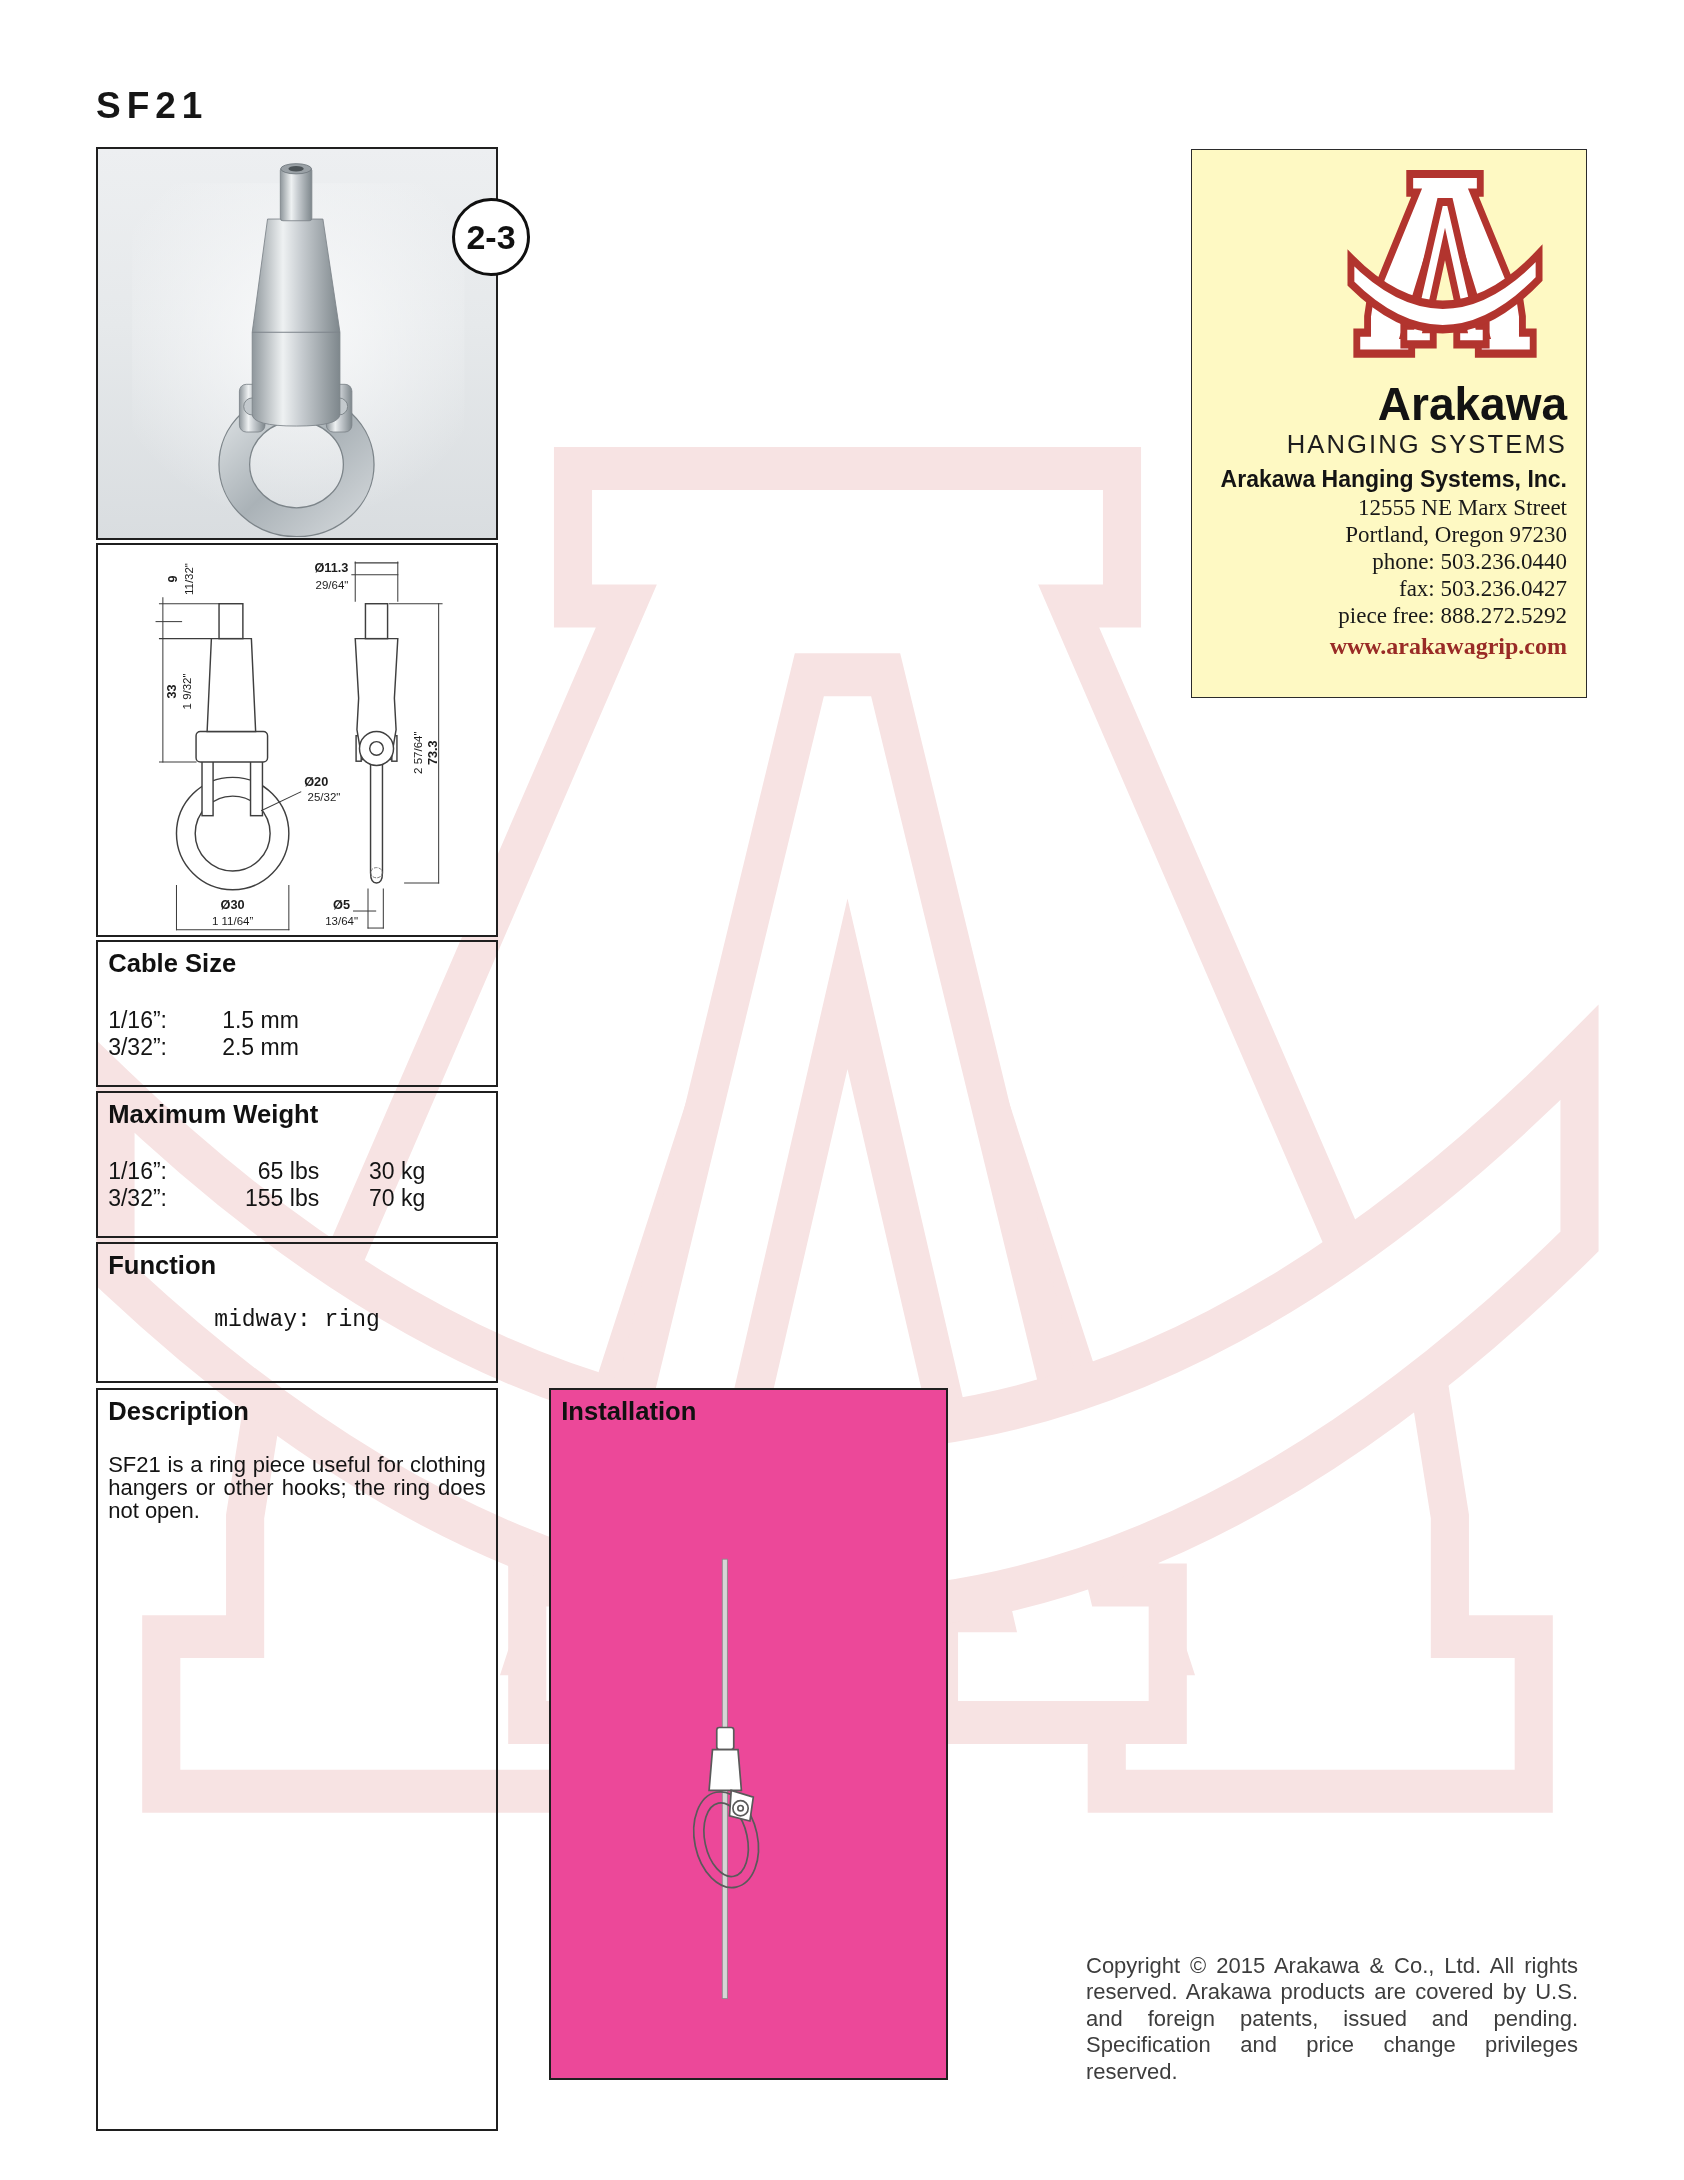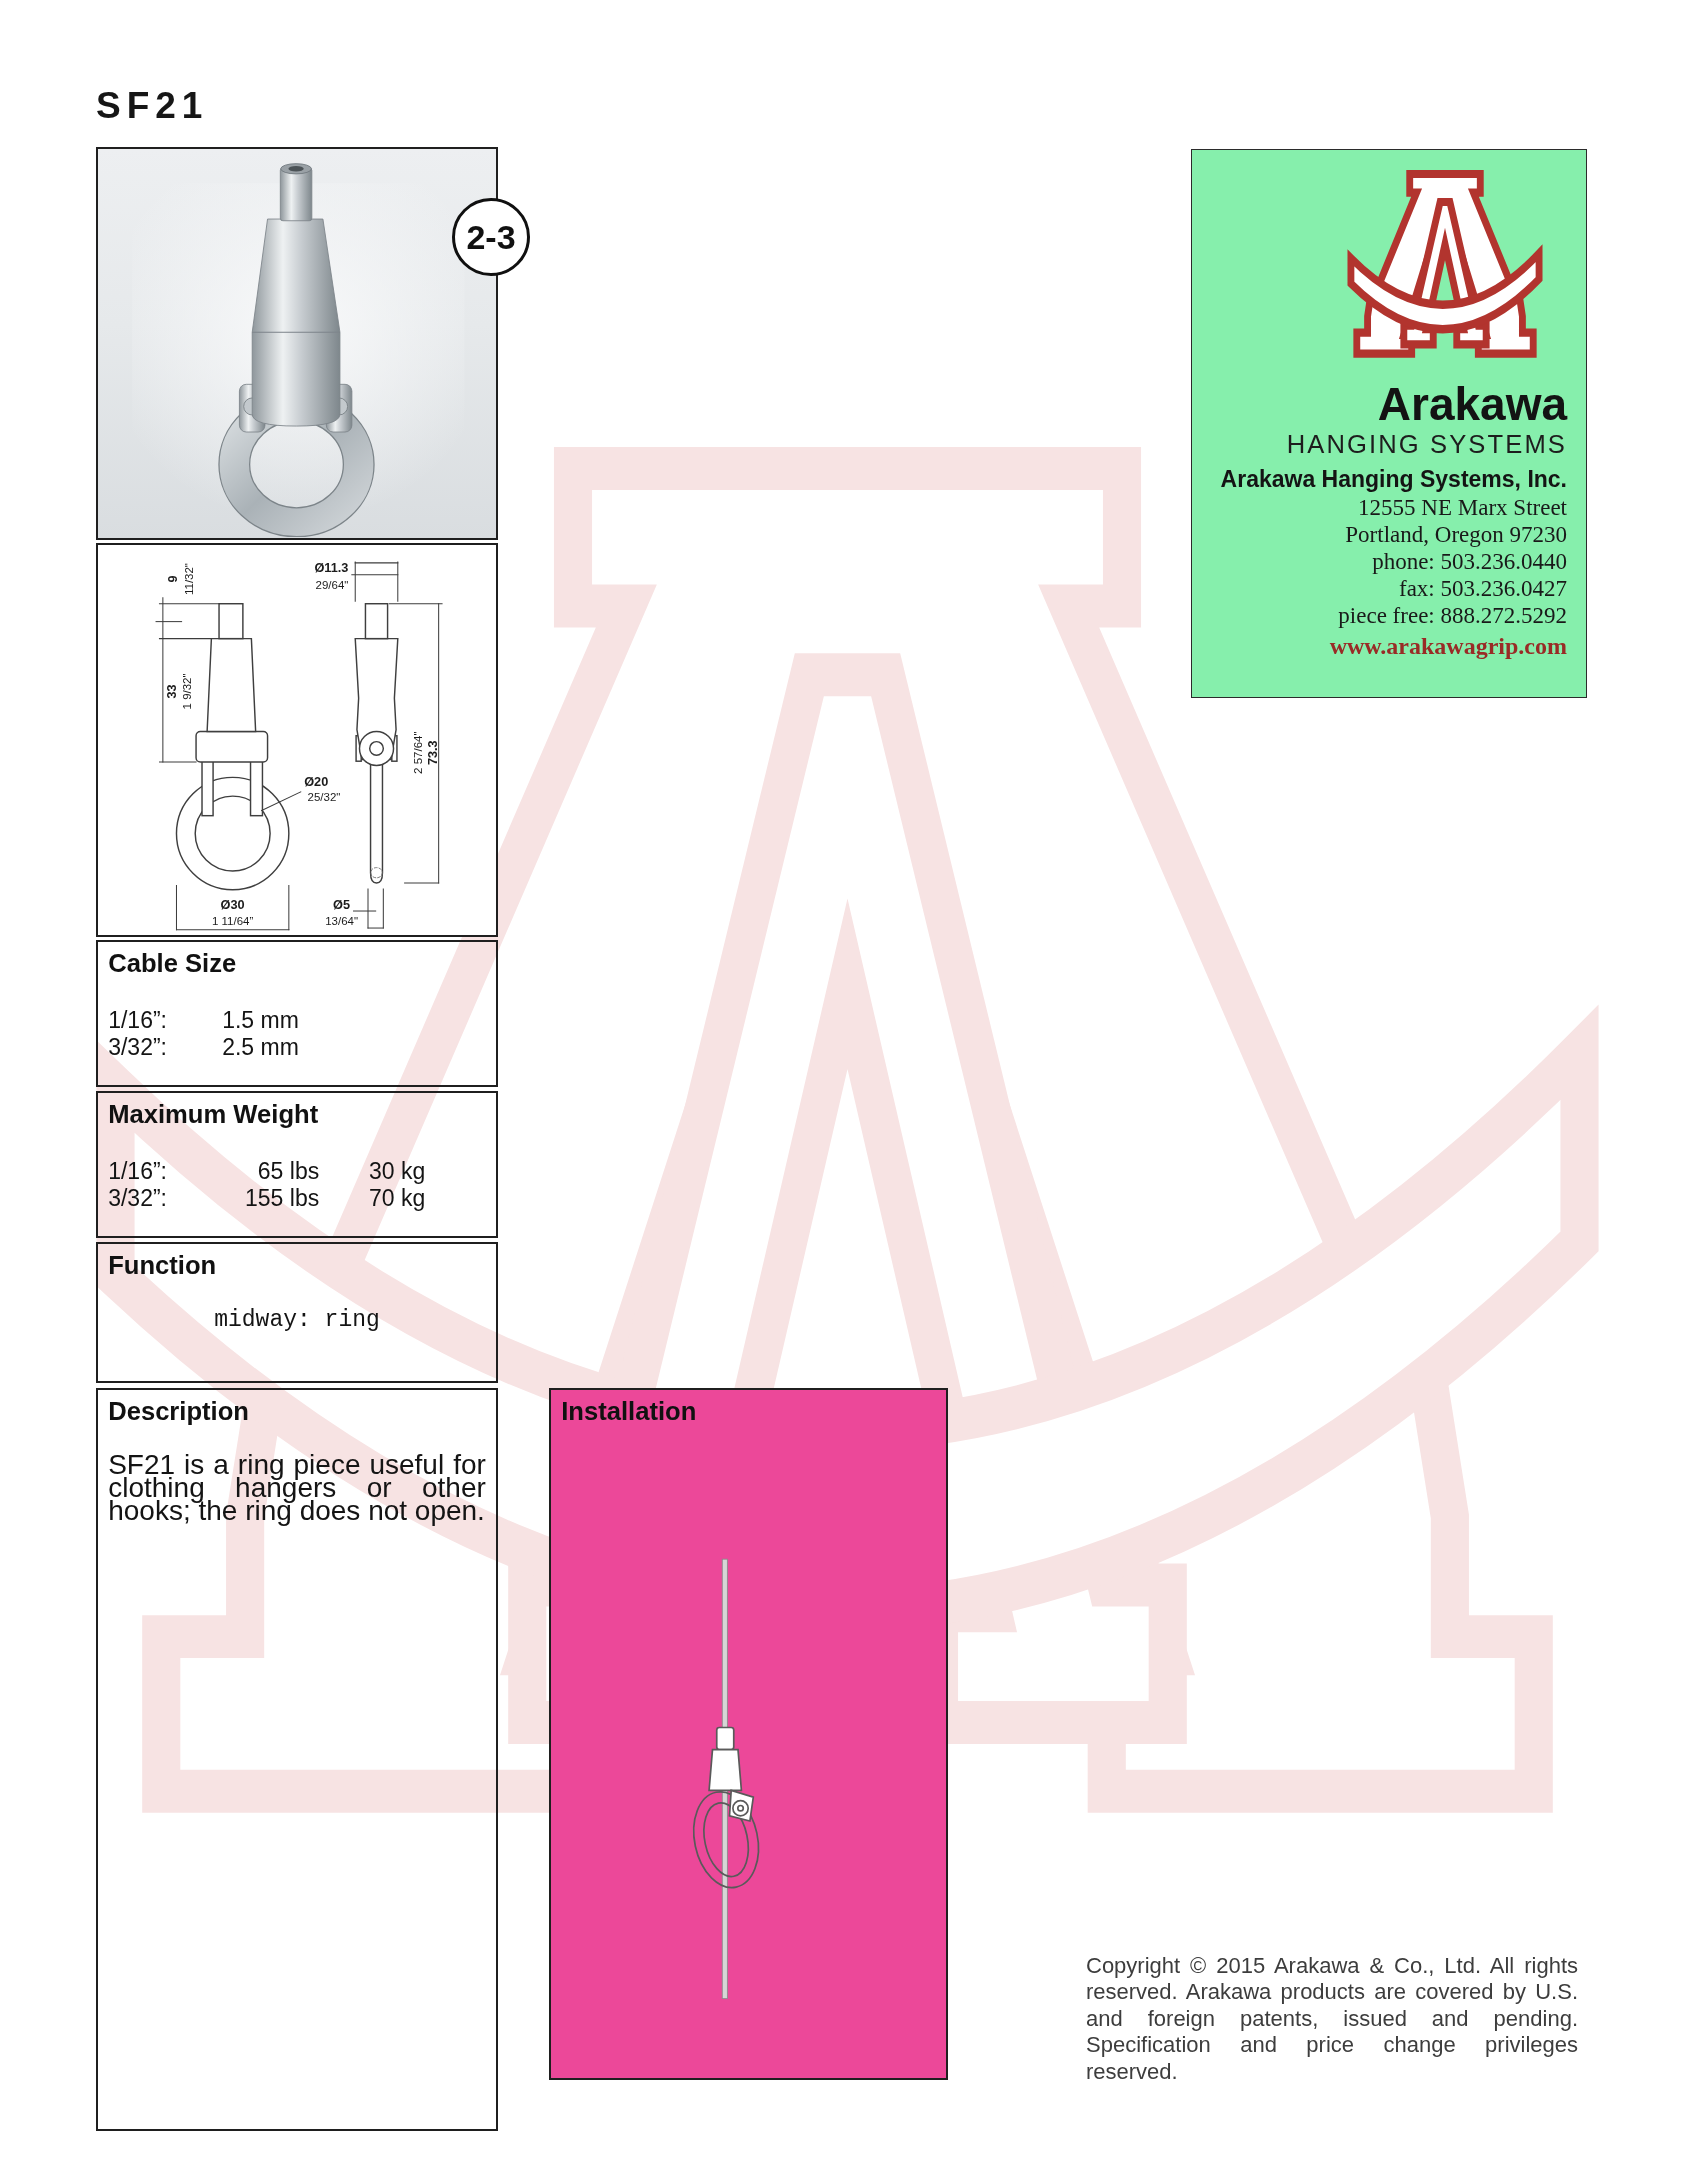--- a/index.html
+++ b/index.html
@@ -22,30 +22,30 @@
   
   .box{border:2.6px solid #1f1f1f;z-index:2;}
   #photo-box{left:96px;top:147px;width:402px;height:393px;
     background:linear-gradient(180deg,#edeff1 0%,#e6e9eb 45%,#d9dde0 100%);}
   #drawing-box{left:96px;top:543px;width:402px;height:394px;background:#ffffff;}
   #cable-box{left:96px;top:940px;width:402px;height:147px;background:transparent;}
   #weight-box{left:96px;top:1091px;width:402px;height:147px;background:transparent;}
   #function-box{left:96px;top:1242px;width:402px;height:141px;background:transparent;}
   #desc-box{left:96px;top:1388px;width:402px;height:743px;background:transparent;}
   #install-box{left:549px;top:1388px;width:399px;height:692px;background:#ec4899;}
-  #logo-box{left:1191px;top:149px;width:396px;height:549px;border:1.7px solid #2b2b2b;background:#86efac;z-index:2;}
+  #logo-box{left:1191px;top:149px;width:396px;height:549px;border:1.7px solid #2b2b2b;background:#fef9c3;z-index:2;}
 
   .section{padding:6.8px 10.2px 0 10.2px;}
   .section-title{font-size:25.6px;font-weight:bold;line-height:29px;color:#111;}
   .rows{margin-top:29px;font-size:23px;line-height:27px;}
   .crow{display:flex;}
   .crow .lab{width:114px;}
   .wrow{display:grid;grid-template-columns:114px 97px 106px;}
   .wrow .lbs,.wrow .kg{text-align:right;}
-  .body-text{margin-top:27px;font-size:28px;line-height:23px;text-align:justify;}
+  .body-text{margin-top:27px;font-size:22px;line-height:23px;text-align:justify;}
   #function-box .body-text{text-align:center;margin-top:29px;font-size:23px;font-family:Liberation Mono, monospace;}
 
   
   #badge{
     left:452px;top:198px;width:78px;height:78px;border-radius:50%;
     background:#ffffff;border:3.4px solid #101010;display:flex;align-items:center;
     justify-content:center;font-size:34px;font-weight:bold;z-index:4;color:#111;
   }
 
   

